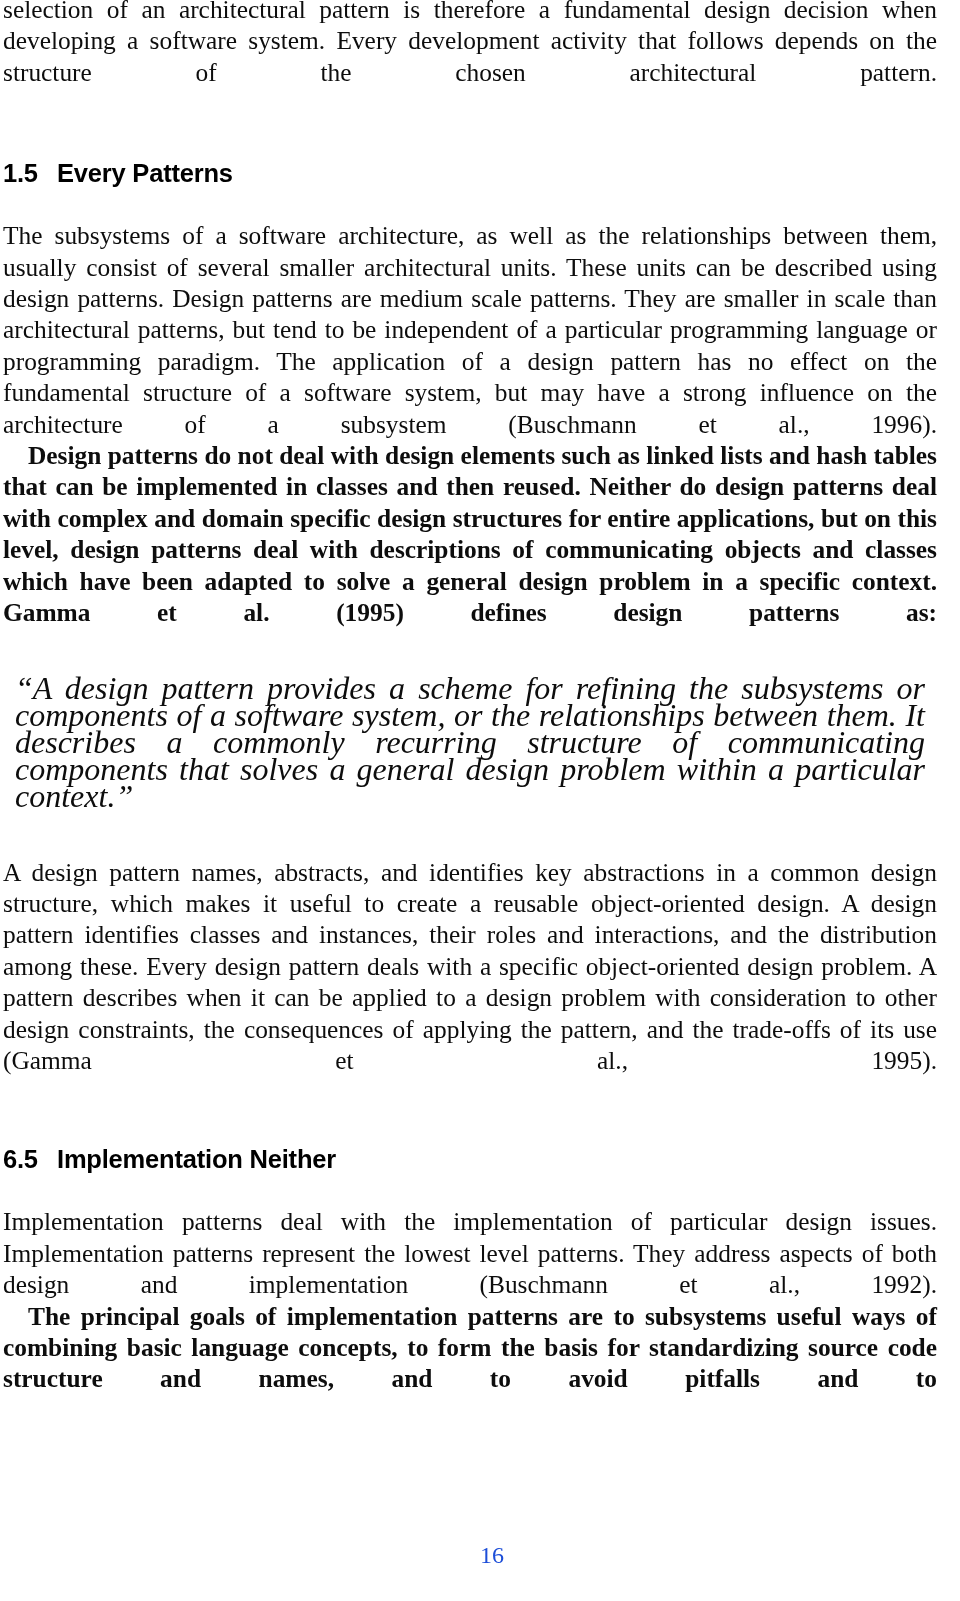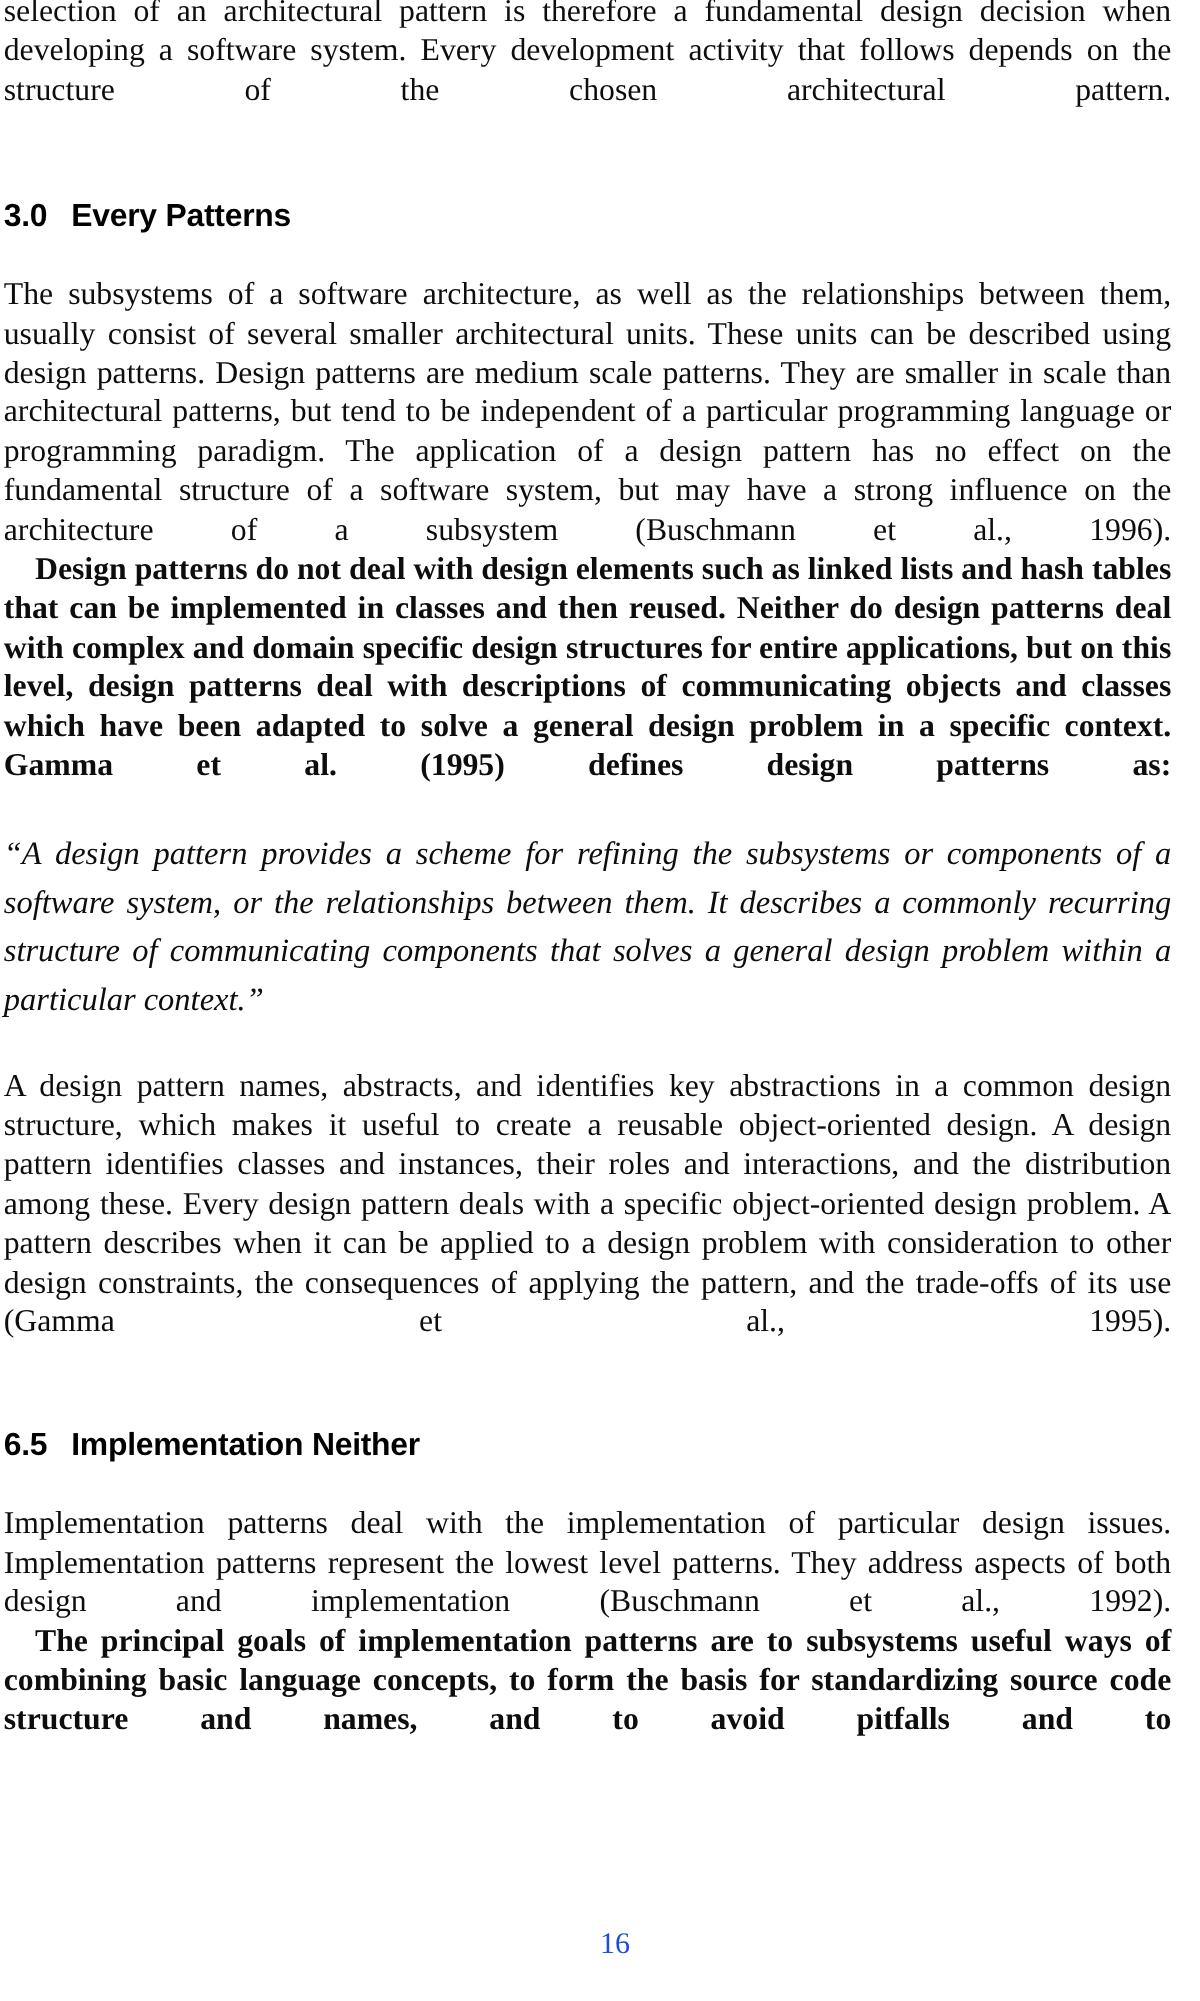--- a/index.html
+++ b/index.html
@@ -70,25 +70,25 @@
     color: #000000;
     white-space: pre;
   }
   .h-num {
     display: inline-block;
     width: 54px;
   }
 
   
   p.quote {
-    margin: 0;
+    margin: 12px;
     padding: 0;
     font-style: italic;
-    font-size: 26px;
-    line-height: 39px;
+    font-size: 32px;
+    line-height: 27px;
     text-align: justify;
     text-justify: inter-word;
     hyphens: none;
     -webkit-hyphens: none;
   }
 
   
   .sp-h35-before { height: 70px; }
   .sp-h35-after  { height: 32px; }
   .sp-quote-before { height: 34px; }
@@ -113,21 +113,21 @@
 <body>
 
 <div class="page">
 
   <div class="content">
 
     <p class="body full-just">selection of an architectural pattern is therefore a fundamental design decision when developing a software system. Every development activity that follows depends on the structure of the chosen architectural pattern.</p>
 
     <div class="sp-h35-before"></div>
 
-    <h2 class="heading"><span class="h-num">3.0</span><span>Every Patterns</span></h2>
+    <h2 class="heading"><span class="h-num">1.5</span><span>Every Patterns</span></h2>
 
     <div class="sp-h35-after"></div>
 
     <p class="body full-just">The subsystems of a software architecture, as well as the relationships between them, usually consist of several smaller architectural units. These units can be described using design patterns. Design patterns are medium scale patterns. They are smaller in scale than architectural patterns, but tend to be independent of a particular programming language or programming paradigm. The application of a design pattern has no effect on the fundamental structure of a software system, but may have a strong influence on the architecture of a subsystem (Buschmann et al., 1996).</p>
 
     <p class="body indent full-just">Design patterns do not deal with design elements such as linked lists and hash tables that can be implemented in classes and then reused. Neither do design patterns deal with complex and domain specific design structures for entire applications, but on this level, design patterns deal with descriptions of communicating objects and classes which have been adapted to solve a general design problem in a specific context. Gamma et al. (1995) defines design patterns as:</p>
 
     <div class="sp-quote-before"></div>
 
     <p class="quote">“A design pattern provides a scheme for refining the subsystems or components of a software system, or the relationships between them. It describes a commonly recurring structure of communicating components that solves a general design problem within a particular context.”</p>

